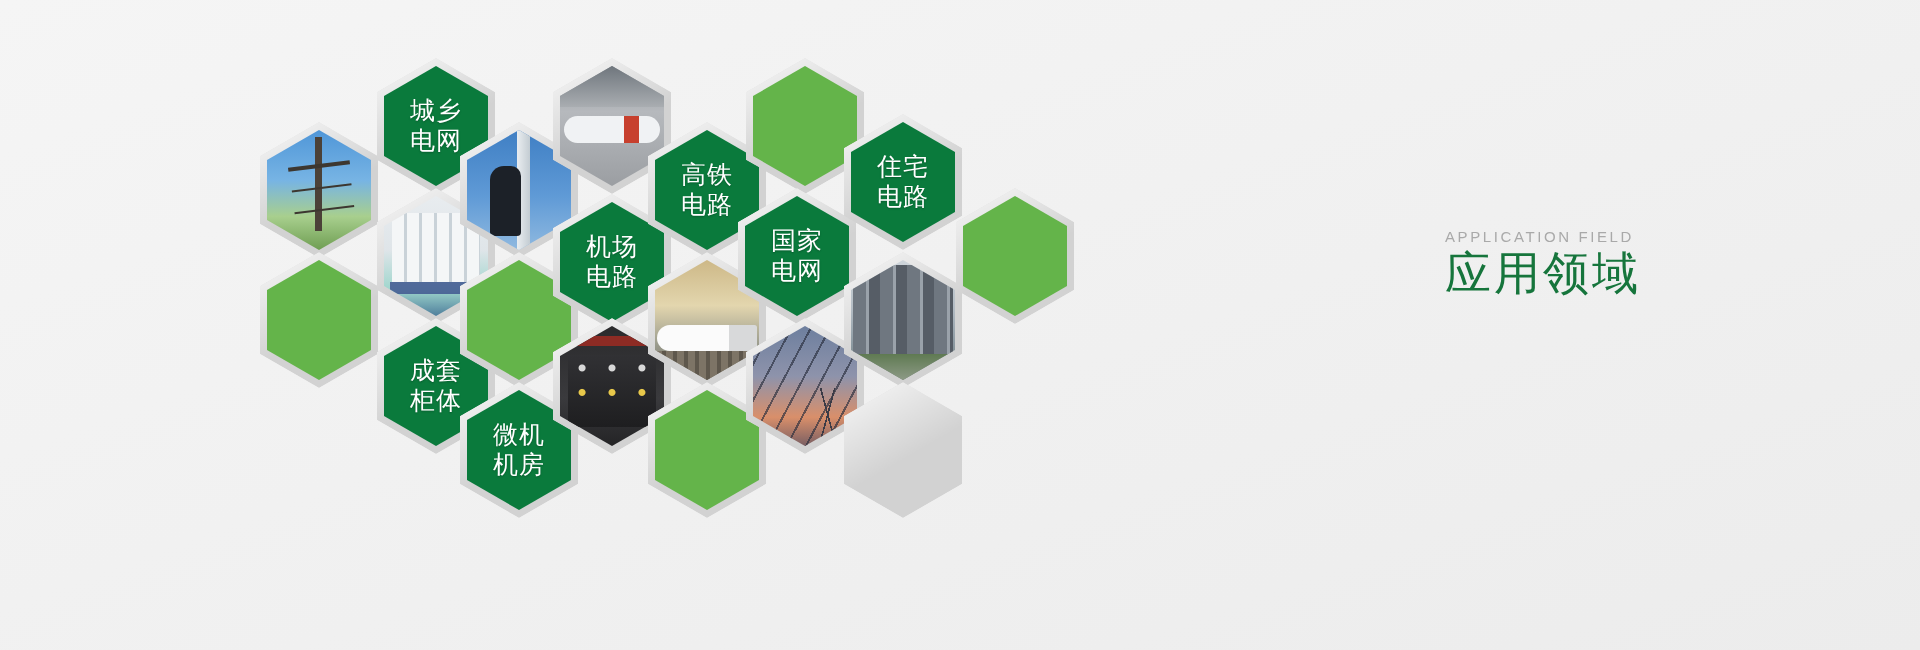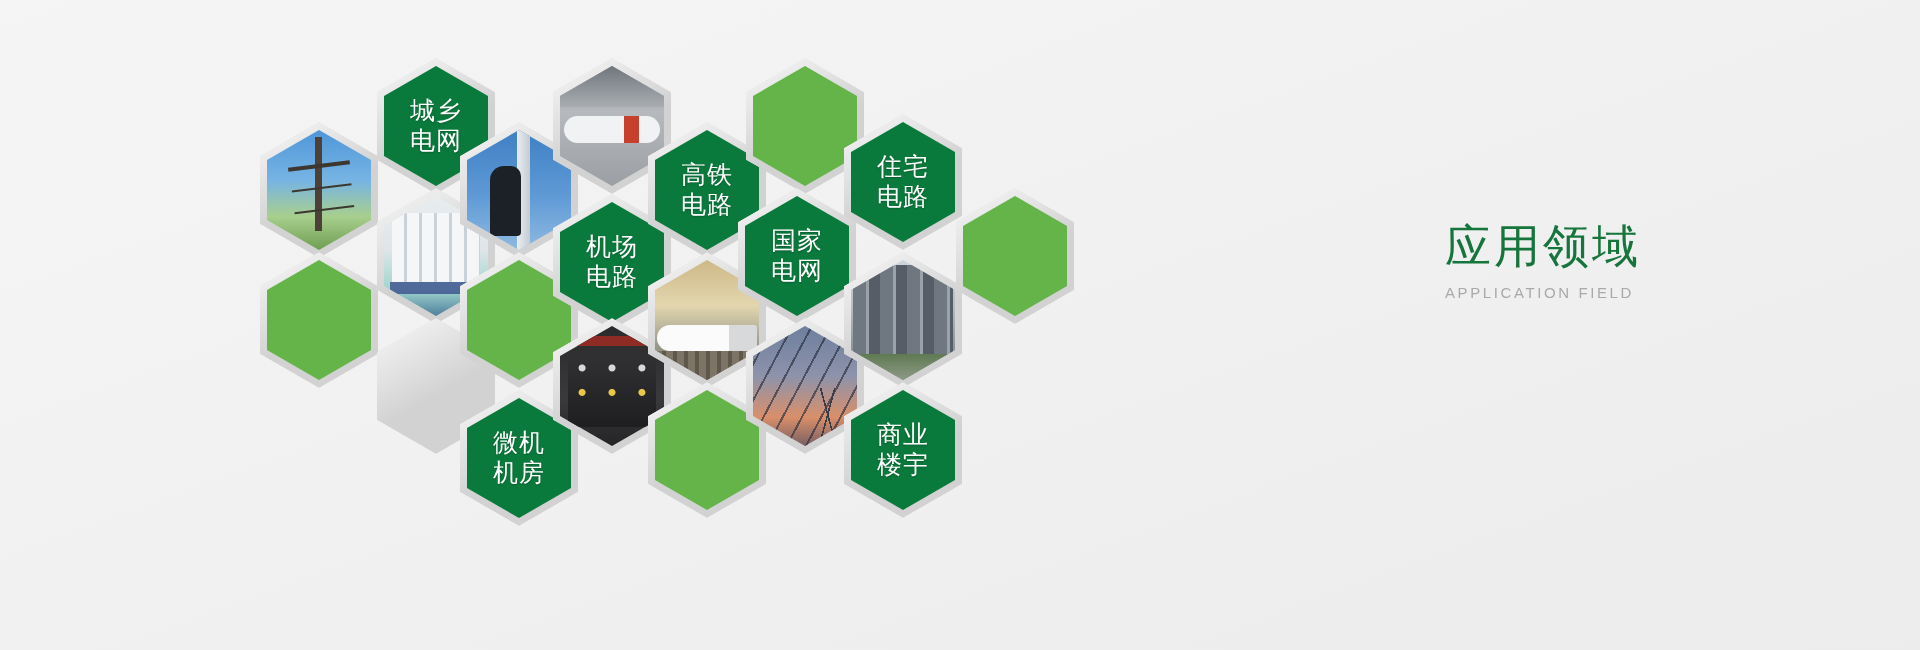--- a/index.html
+++ b/index.html
@@ -149,32 +149,36 @@
         </div>
       </div>
       <div class="hex photo" style="left: 369px; top: 188px;">
         <div class="frame"></div>
         <div class="inner">
           <div class="ph ph-cabinet"></div>
         </div>
       </div>
       <div class="hex darkgreen" style="left: 369px; top: 318px;">
         <div class="frame"></div>
+        <div class="inner">
+          <div class="label">成套
+柜体</div>
+        </div>
       </div>
       <div class="hex photo" style="left: 452px; top: 122px;">
         <div class="frame"></div>
         <div class="inner">
           <div class="ph ph-worker"></div>
         </div>
       </div>
       <div class="hex lightgreen" style="left: 452px; top: 252px;">
         <div class="frame"></div>
         <div class="inner"></div>
       </div>
-      <div class="hex darkgreen" style="left: 452px; top: 390px;">
+      <div class="hex darkgreen" style="left: 452px; top: 382px;">
         <div class="frame"></div>
         <div class="inner">
           <div class="label">微机
 机房</div>
         </div>
       </div>
       <div class="hex photo" style="left: 545px; top: 58px;">
         <div class="frame"></div>
         <div class="inner">
           <div class="ph ph-airport"></div>
@@ -235,29 +239,25 @@
         </div>
       </div>
       <div class="hex photo" style="left: 836px; top: 252px;">
         <div class="frame"></div>
         <div class="inner">
           <div class="ph ph-city"></div>
         </div>
       </div>
       <div class="hex darkgreen" style="left: 836px; top: 382px;">
         <div class="frame"></div>
-        <div class="inner">
-          <div class="label">商业
-楼宇</div>
-        </div>
       </div>
       <div class="hex lightgreen" style="left: 948px; top: 188px;">
         <div class="frame"></div>
         <div class="inner"></div>
       </div>
     </div>
 
   <div id="title-block">
+    <div id="sub-title">APPLICATION FIELD</div>
     <div id="main-title">应用领域</div>
-    <div id="sub-title">APPLICATION FIELD</div>
   </div>
 
 </div>
 
 </body></html>

